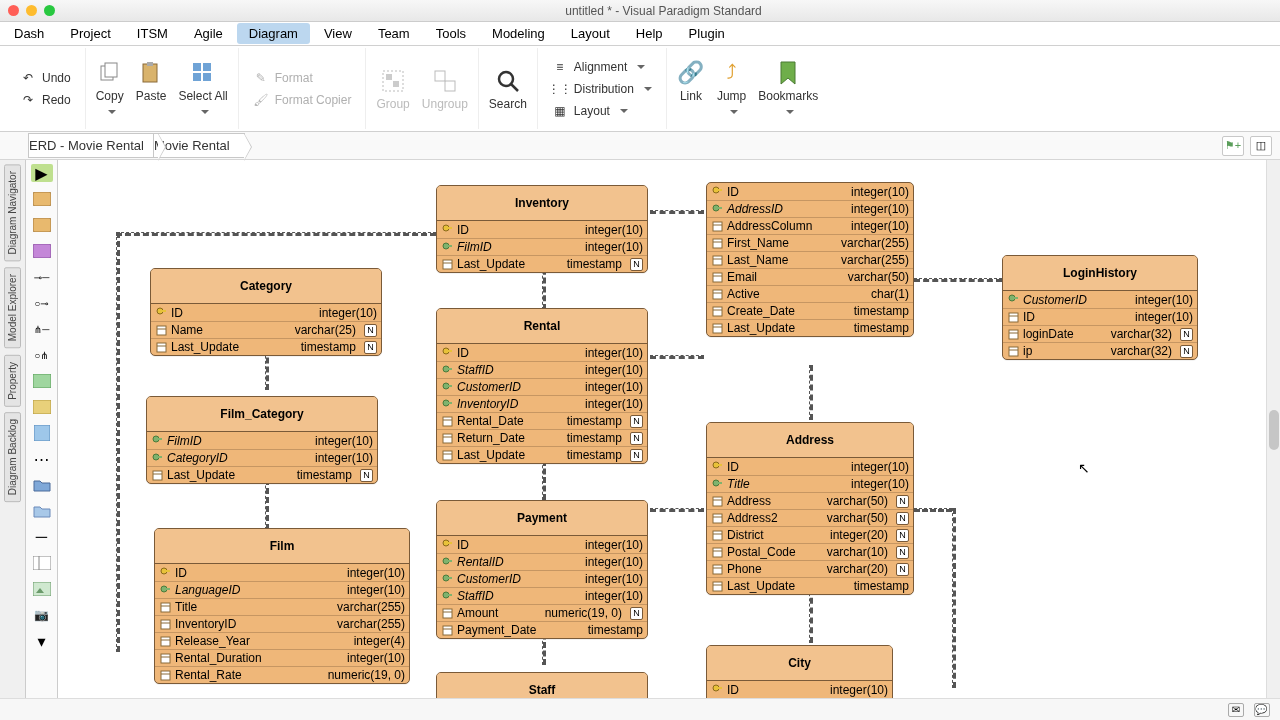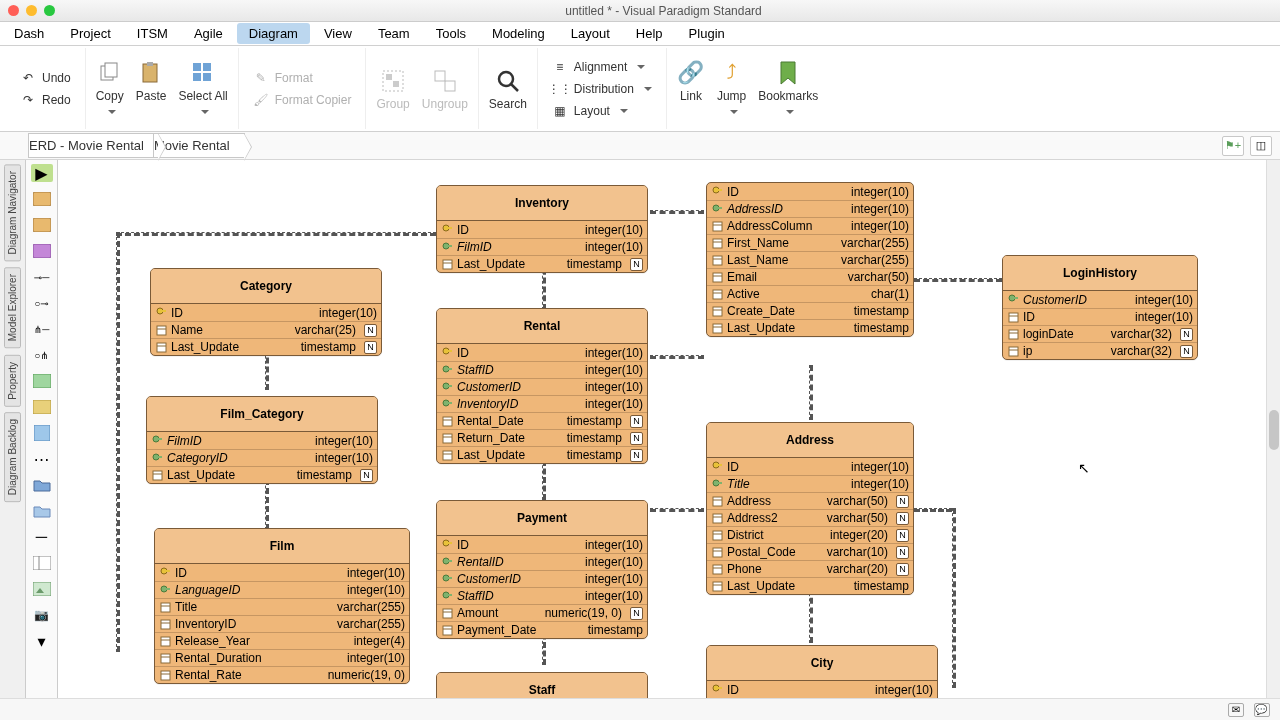--- a/index.html
+++ b/index.html
@@ -892,21 +892,21 @@
                 <line x1="1" y1="4" x2="10" y2="4" stroke="#8a6a38"></line>
               </svg>
             </span>
       <span class="fname">Last_Update</span>
       <span class="ftype">timestamp</span>
 
     </div>
         </div>
     </div>
 
-    <div class="entity" style="left:648px; top:485px; width:232px;">
+    <div class="entity" style="left:648px; top:485px; width:187px;">
       <div class="ehead">City</div>
       <div class="body">
           <div class="erow">
       <span class="kic">
               <svg width="11" height="11">
                 <circle cx="4" cy="4" r="3" fill="#e8c23a" stroke="#8a6a1a"></circle>
                 <rect x="6" y="3" width="4" height="2" fill="#e8c23a"></rect>
               </svg>
             </span>
       <span class="fname">ID</span>

